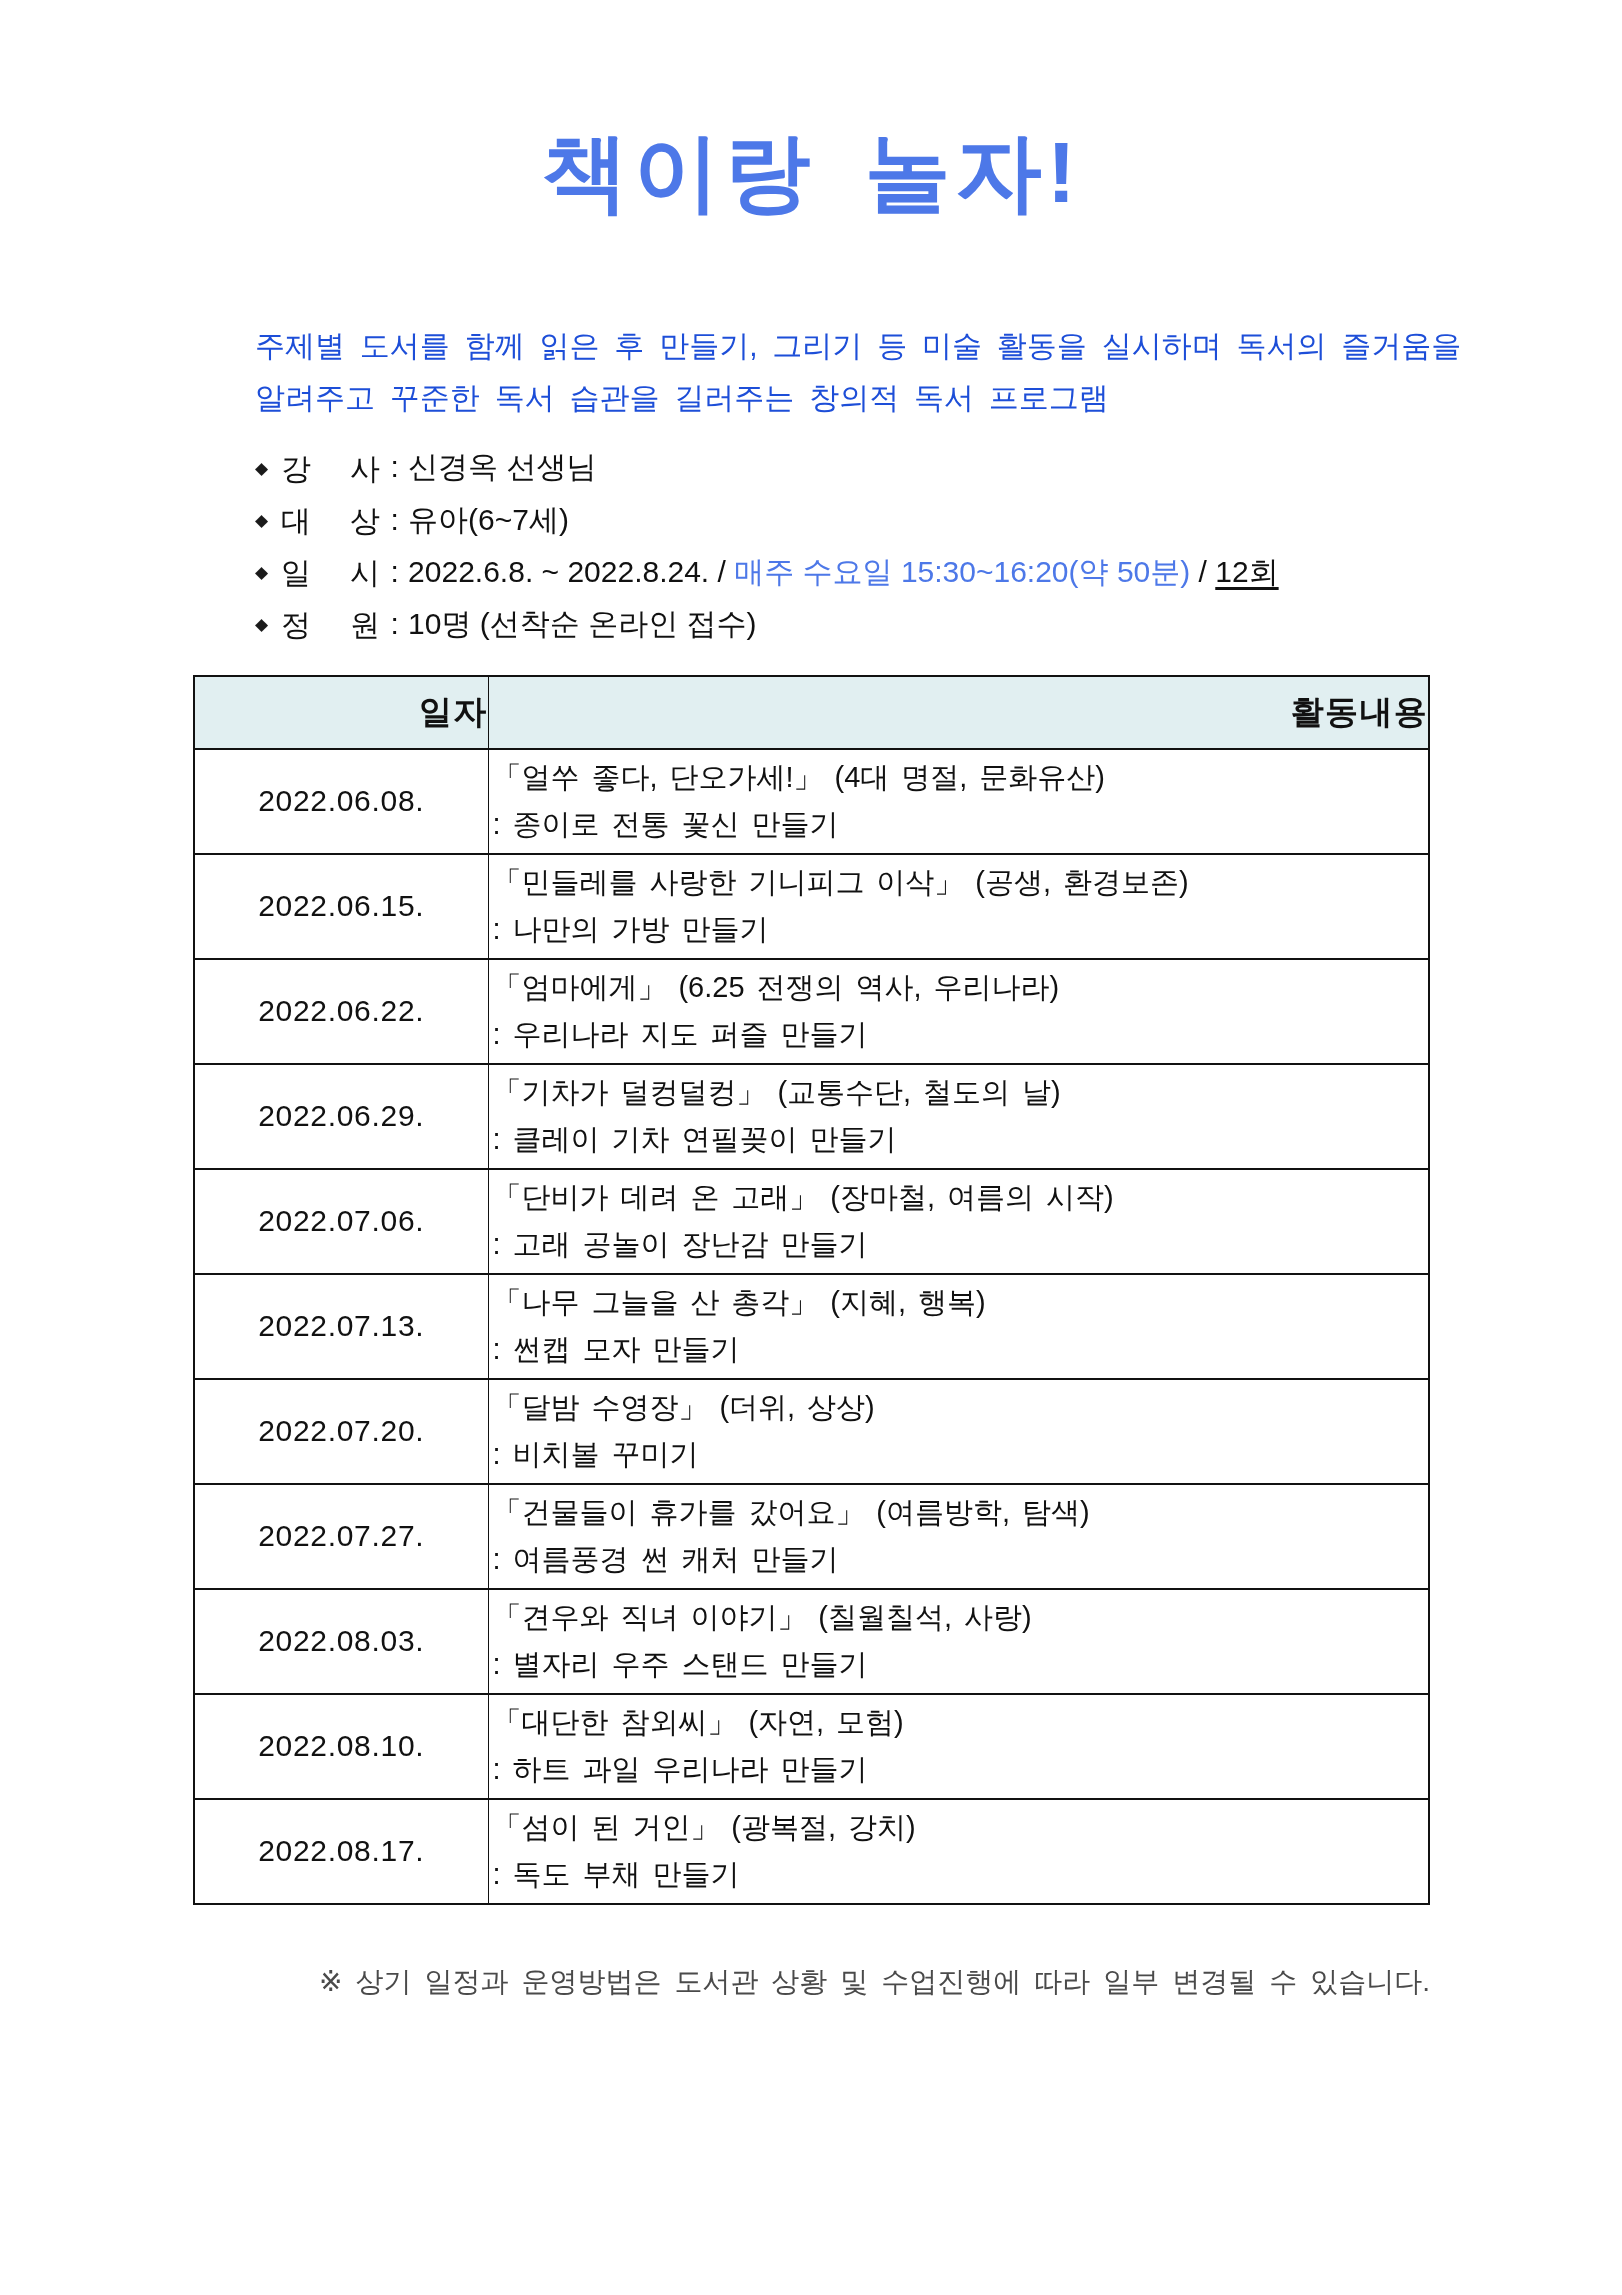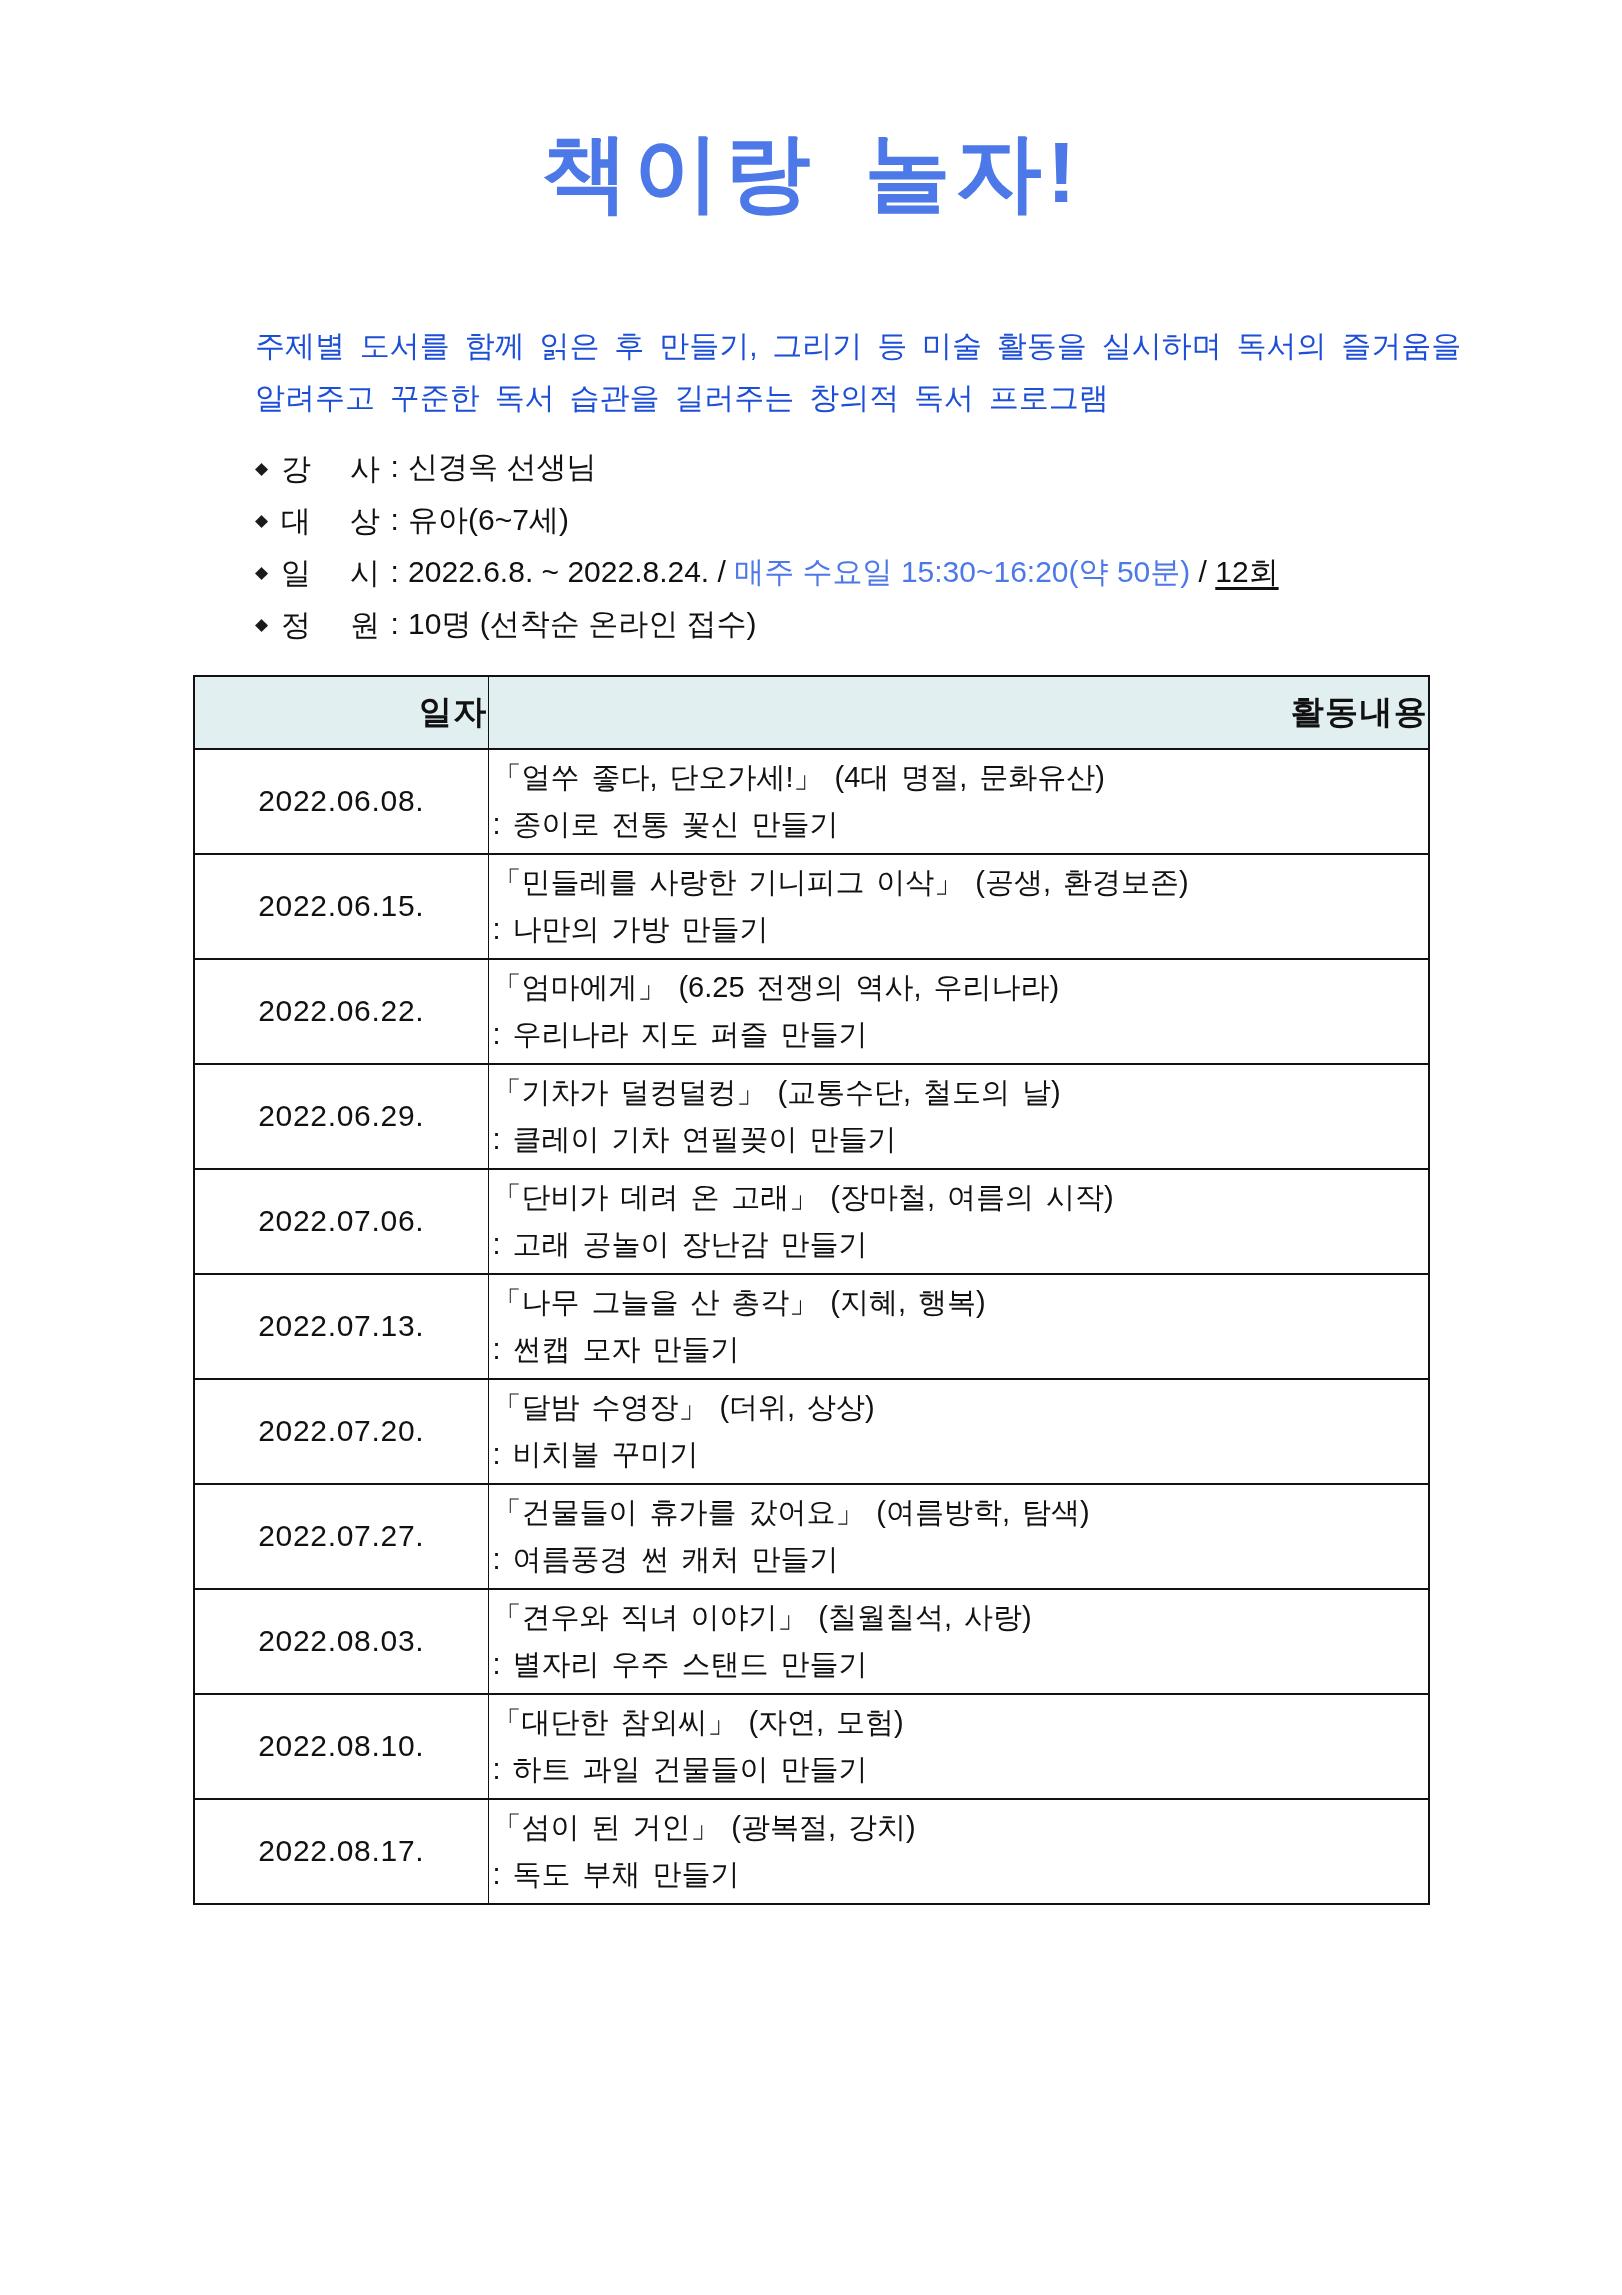--- a/index.html
+++ b/index.html
@@ -200,28 +200,29 @@
         <td class="cell-date">2022.08.03.</td>
         <td class="cell-activity">
           <div class="activity-line">「견우와 직녀 이야기」 (칠월칠석, 사랑)</div>
           <div class="activity-line">: 별자리 우주 스탠드 만들기</div>
         </td>
       </tr>
         <tr>
         <td class="cell-date">2022.08.10.</td>
         <td class="cell-activity">
           <div class="activity-line">「대단한 참외씨」 (자연, 모험)</div>
-          <div class="activity-line">: 하트 과일 건물들이 만들기</div>
+          <div class="activity-line">: 하트 과일 우리나라 만들기</div>
         </td>
       </tr>
         <tr>
         <td class="cell-date">2022.08.17.</td>
         <td class="cell-activity">
           <div class="activity-line">「섬이 된 거인」 (광복절, 강치)</div>
           <div class="activity-line">: 독도 부채 만들기</div>
         </td>
       </tr>
       </tbody>
   </table>
 
+  <p class="footer-note">※ 상기 일정과 운영방법은 도서관 상황 및 수업진행에 따라 일부 변경될 수 있습니다.</p>
 
 </div>
 
 
 </body></html>

